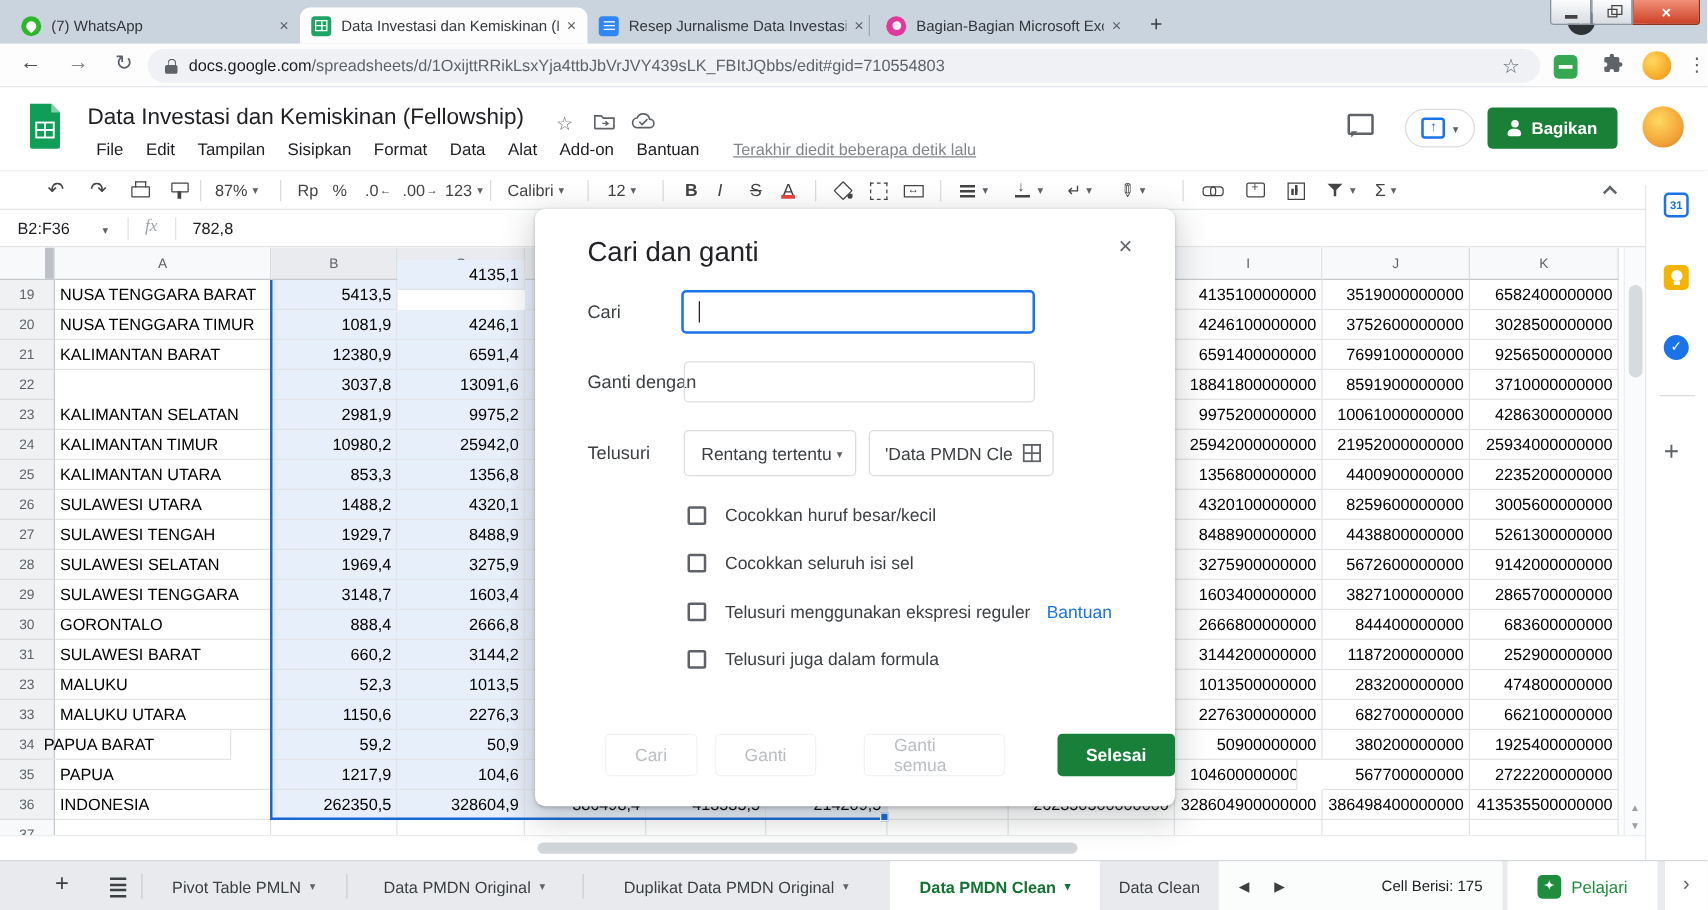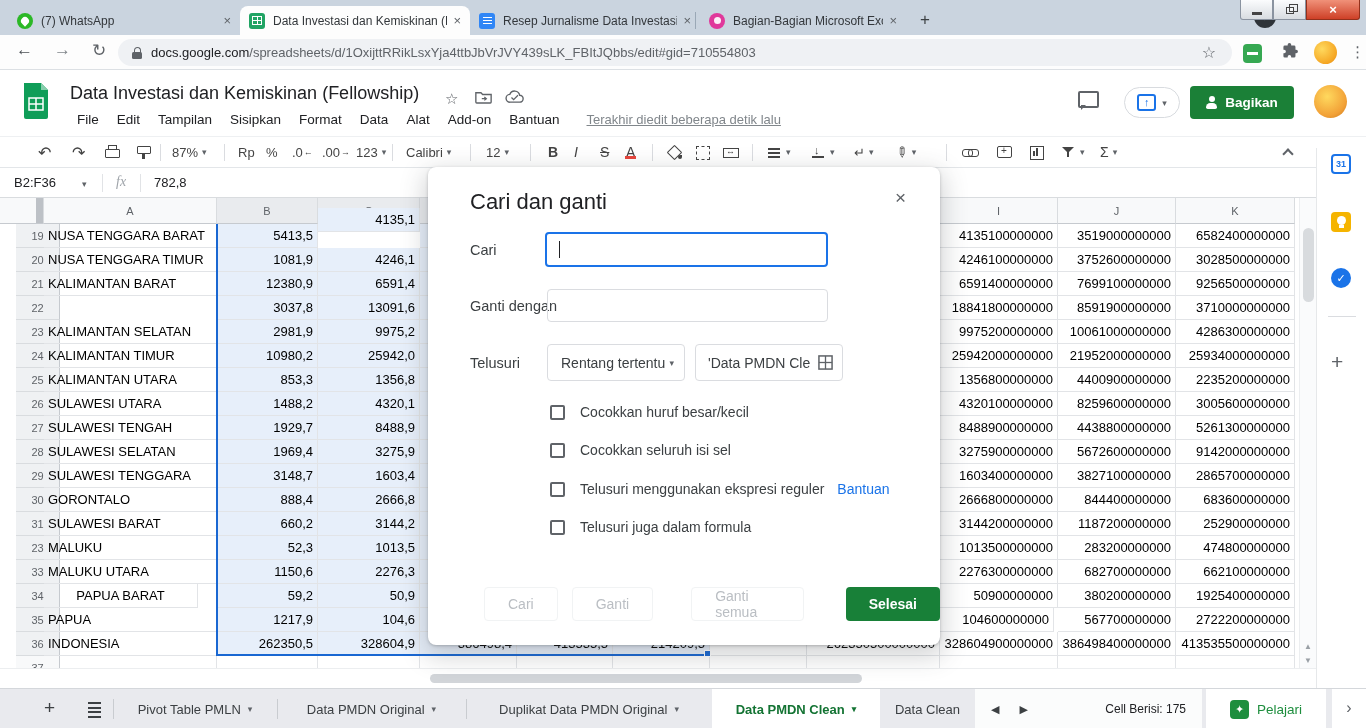--- a/index.html
+++ b/index.html
@@ -112,21 +112,21 @@
   #fxsym { position:absolute; left:116px; top:6px; font-size:14px; font-style:italic; font-family:"Liberation Serif", serif; color:#9FA4AA; }
   #cellvalue { position:absolute; left:154px; top:7px; font-size:13px; color:#202124; }
 
   
   #grid { position:absolute; left:0; top:198px; width:1299px; height:472px; background:#fff; overflow:hidden; }
   .colhead, .rowhead, .cell { position:absolute; font-size:11px; color:#5F6368; }
   .colhead { top:0; height:26px; background:#F8F9FA; border-right:1px solid #D9DCDF; border-bottom:1px solid #C6CACF; text-align:center; line-height:26px; }
   .colhead.selh { background:#E9EBEE; }
   #corner { position:absolute; left:0; top:0; width:44px; height:26px; background:#F8F9FA; border-right:1px solid #D9DCDF; border-bottom:1px solid #C6CACF; }
   #corner::after { content:''; position:absolute; right:0; top:0; width:7px; height:100%; background:#BDC1C6; }
-  .rowhead { left:16px; width:44px; height:24px; background:#F8F9FA; border-right:1px solid #C6CACF; border-bottom:1px solid #D9DCDF; text-align:center; line-height:24px; }
+  .rowhead { left:0; width:44px; height:24px; background:#F8F9FA; border-right:1px solid #C6CACF; border-bottom:1px solid #D9DCDF; text-align:center; line-height:24px; }
   .rowhead.selh { background:#EFF1F3; }
   .cell { height:24px; border-right:1px solid #E2E4E7; border-bottom:1px solid #E2E4E7; font-size:13px; color:#000; line-height:23px; padding:0 4px; white-space:nowrap; overflow:hidden; }
   .cell.num { text-align:right; }
   .cell.selc { background:#E7EFFA; }
   #sel-left { position:absolute; left:216px; top:26px; width:2px; height:432px; background:#1967D2; z-index:2; }
   #sel-bottom { position:absolute; left:217px; top:456px; width:493px; height:2px; background:#1967D2; z-index:2; }
   #sel-handle { position:absolute; left:704px; top:452px; width:7px; height:7px; background:#1967D2; border:1px solid #fff; z-index:2; }
 
   #vscroll { position:absolute; left:1299px; top:198px; width:17px; height:470px; background:#FAFBFC; border-left:1px solid #ECEEF0; }
   #vthumb { position:absolute; left:3px; top:30px; width:11px; height:74px; background:#D8DBDE; border-radius:6px; }
@@ -613,41 +613,41 @@
     <div class="cell num selc" style="left: 318px; top: 362px; width: 102px;">2276,3</div>
     <div class="cell num selc" style="left: 420px; top: 362px; width: 97px;"></div>
     <div class="cell num selc" style="left: 517px; top: 362px; width: 96px;"></div>
     <div class="cell num selc" style="left: 613px; top: 362px; width: 97px;"></div>
     <div class="cell num" style="left: 710px; top: 362px; width: 97px;"></div>
     <div class="cell num" style="left: 807px; top: 362px; width: 133px;"></div>
     <div class="cell num" style="left: 940px; top: 362px; width: 118px;">2276300000000</div>
     <div class="cell num" style="left: 1058px; top: 362px; width: 118px;">682700000000</div>
     <div class="cell num" style="left: 1176px; top: 362px; width: 119px;">662100000000</div>
     <div class="rowhead selh" style="top: 386px;">34</div>
-    <div class="cell" style="left: 44px; top: 386px; width: 154px; text-align: center;">PAPUA BARAT</div>
+    <div class="cell" style="left: 31px; top: 386px; width: 154px;">PAPUA BARAT</div>
     <div class="cell num selc" style="left: 217px; top: 386px; width: 101px;">59,2</div>
     <div class="cell num selc" style="left: 318px; top: 386px; width: 102px;">50,9</div>
     <div class="cell num selc" style="left: 420px; top: 386px; width: 97px;"></div>
     <div class="cell num selc" style="left: 517px; top: 386px; width: 96px;"></div>
     <div class="cell num selc" style="left: 613px; top: 386px; width: 97px;"></div>
     <div class="cell num" style="left: 710px; top: 386px; width: 97px;"></div>
     <div class="cell num" style="left: 807px; top: 386px; width: 133px;"></div>
     <div class="cell num" style="left: 940px; top: 386px; width: 118px;">50900000000</div>
     <div class="cell num" style="left: 1058px; top: 386px; width: 118px;">380200000000</div>
     <div class="cell num" style="left: 1176px; top: 386px; width: 119px;">1925400000000</div>
     <div class="rowhead selh" style="top: 410px;">35</div>
     <div class="cell" style="left: 44px; top: 410px; width: 173px;">PAPUA</div>
     <div class="cell num selc" style="left: 217px; top: 410px; width: 101px;">1217,9</div>
     <div class="cell num selc" style="left: 318px; top: 410px; width: 102px;">104,6</div>
     <div class="cell num selc" style="left: 420px; top: 410px; width: 97px;"></div>
     <div class="cell num selc" style="left: 517px; top: 410px; width: 96px;"></div>
     <div class="cell num selc" style="left: 613px; top: 410px; width: 97px;"></div>
     <div class="cell num" style="left: 710px; top: 410px; width: 97px;"></div>
     <div class="cell num" style="left: 807px; top: 410px; width: 133px;"></div>
-    <div class="cell num" style="left: 940px; top: 410px; width: 114px; padding-left: 12px;">104600000000</div>
+    <div class="cell num" style="left: 940px; top: 410px; width: 98px; padding-left: 12px;">104600000000</div>
     <div class="cell num" style="left: 1058px; top: 410px; width: 118px;">567700000000</div>
     <div class="cell num" style="left: 1176px; top: 410px; width: 119px;">2722200000000</div>
     <div class="rowhead selh" style="top: 434px;">36</div>
     <div class="cell" style="left: 44px; top: 434px; width: 173px;">INDONESIA</div>
     <div class="cell num selc" style="left: 217px; top: 434px; width: 101px;">262350,5</div>
     <div class="cell num selc" style="left: 318px; top: 434px; width: 102px;">328604,9</div>
     <div class="cell num selc" style="left: 420px; top: 434px; width: 97px;">386498,4</div>
     <div class="cell num selc" style="left: 517px; top: 434px; width: 96px;">413535,5</div>
     <div class="cell num selc" style="left: 613px; top: 434px; width: 97px;">214209,5</div>
     <div class="cell num" style="left: 710px; top: 434px; width: 97px;"></div>

